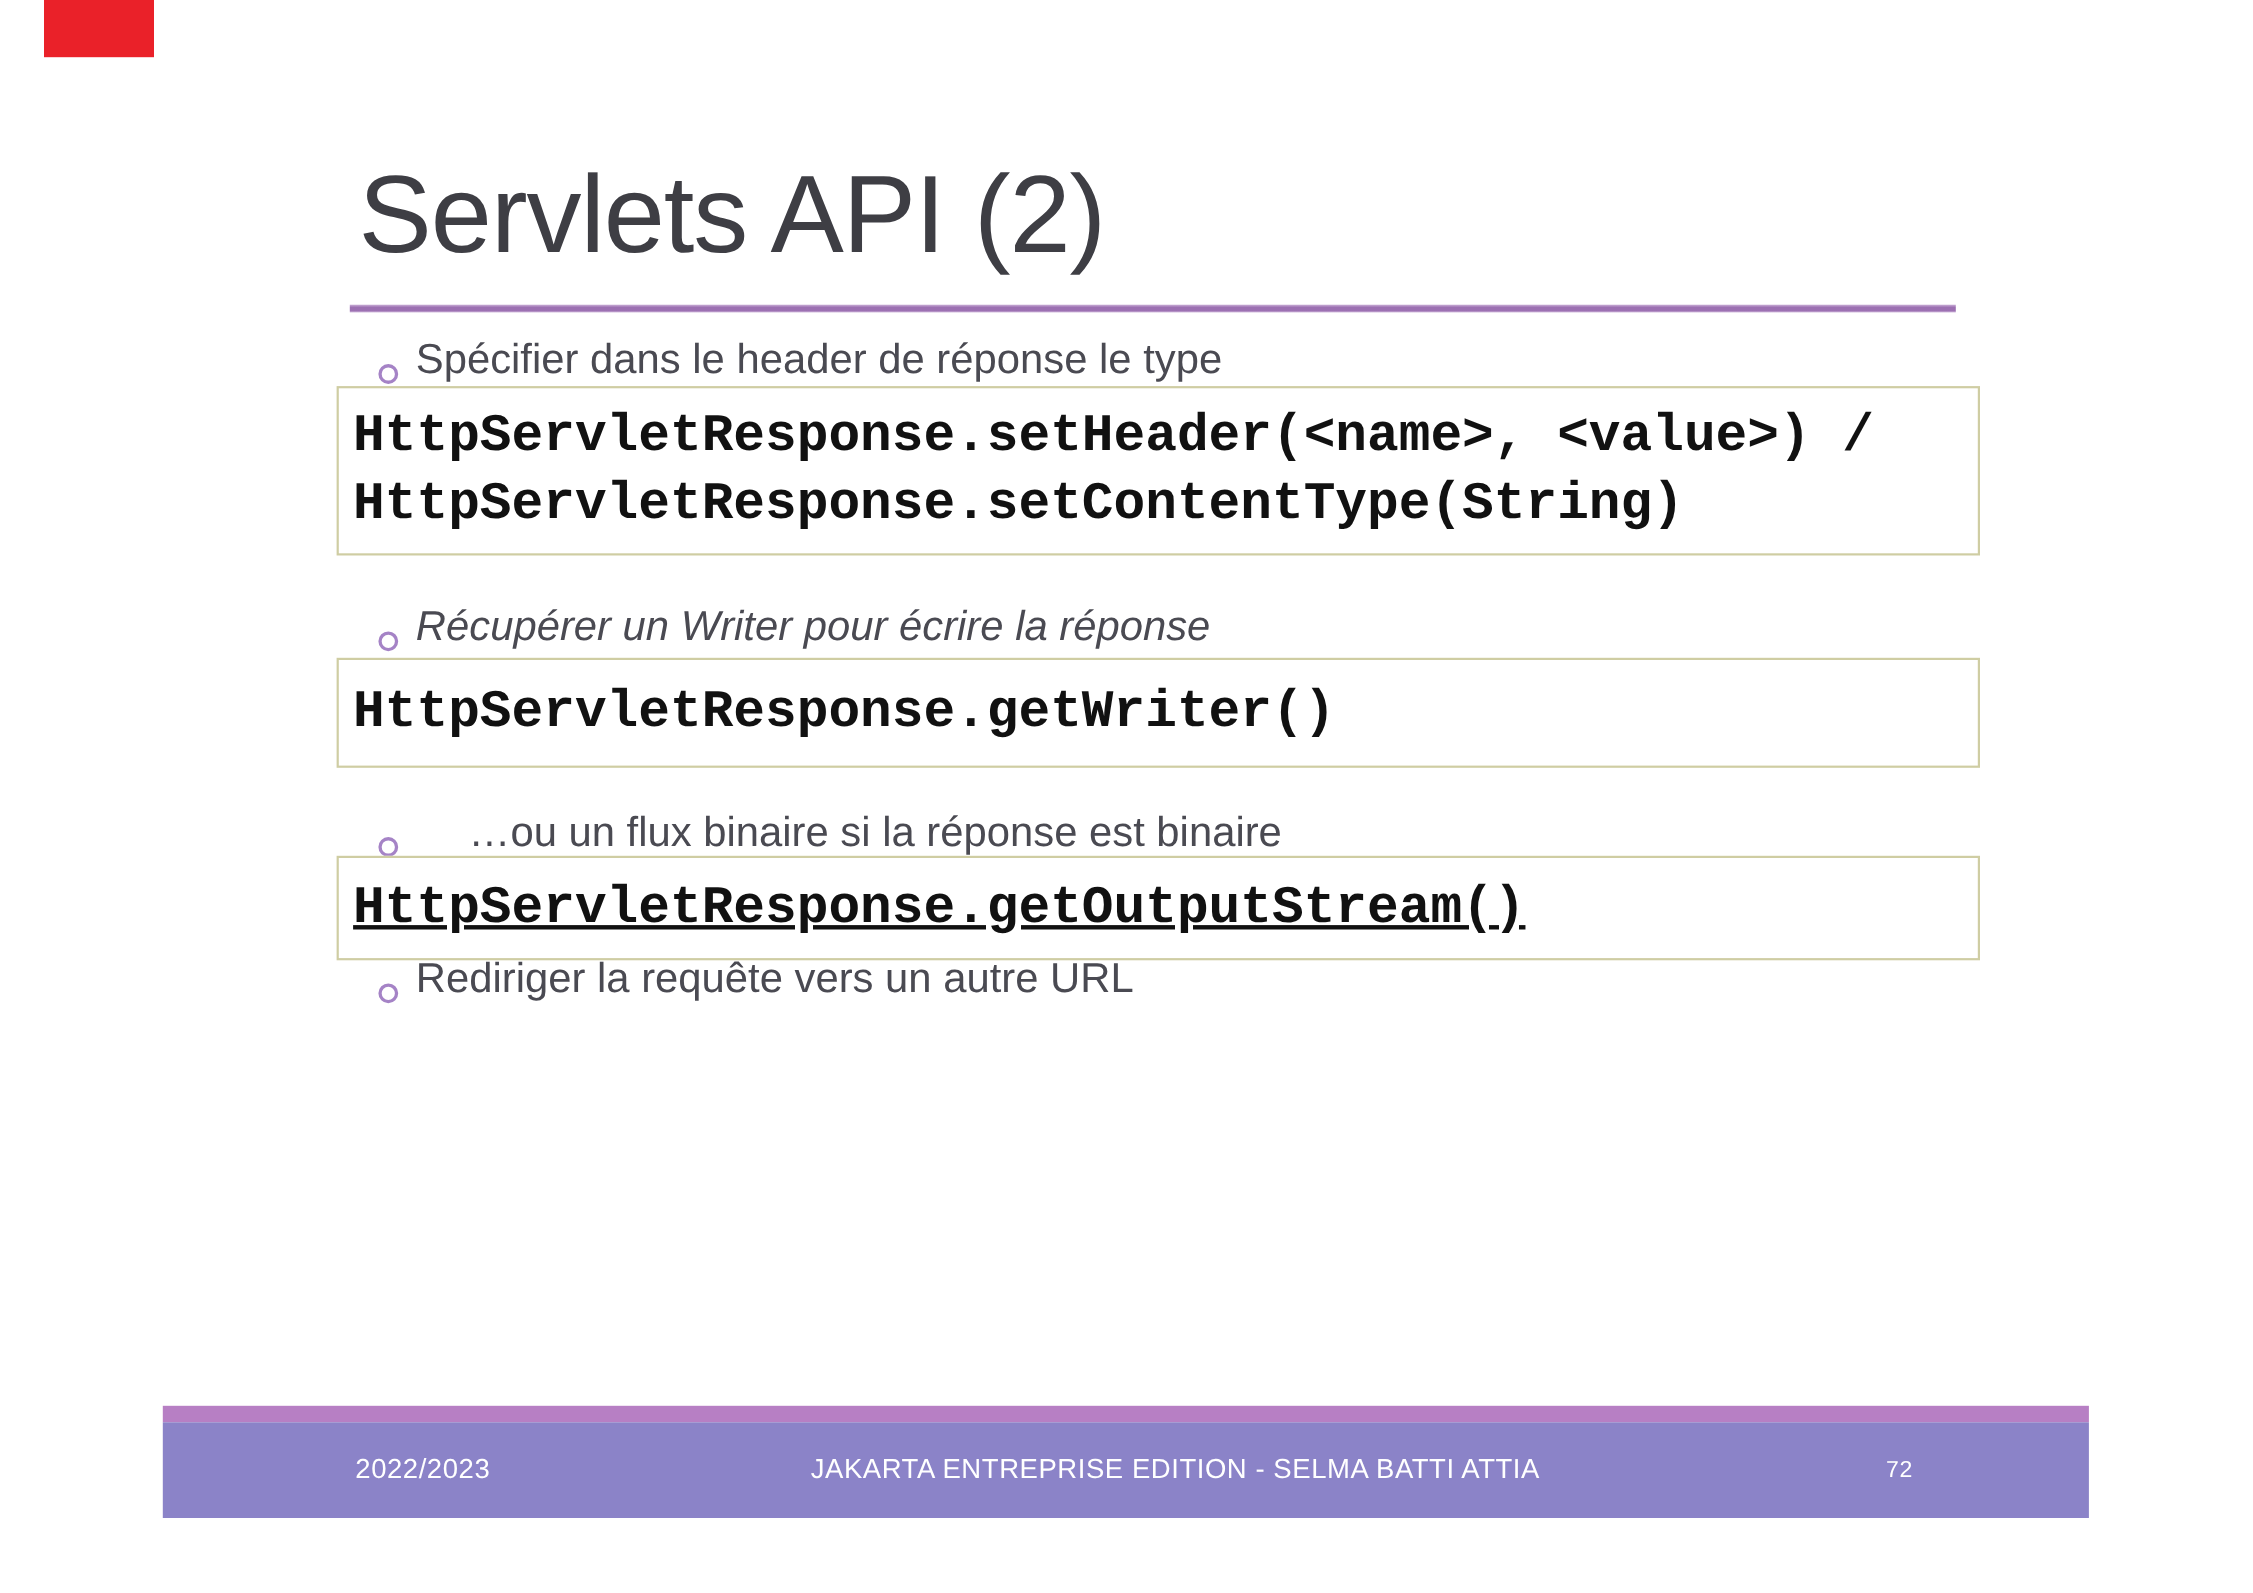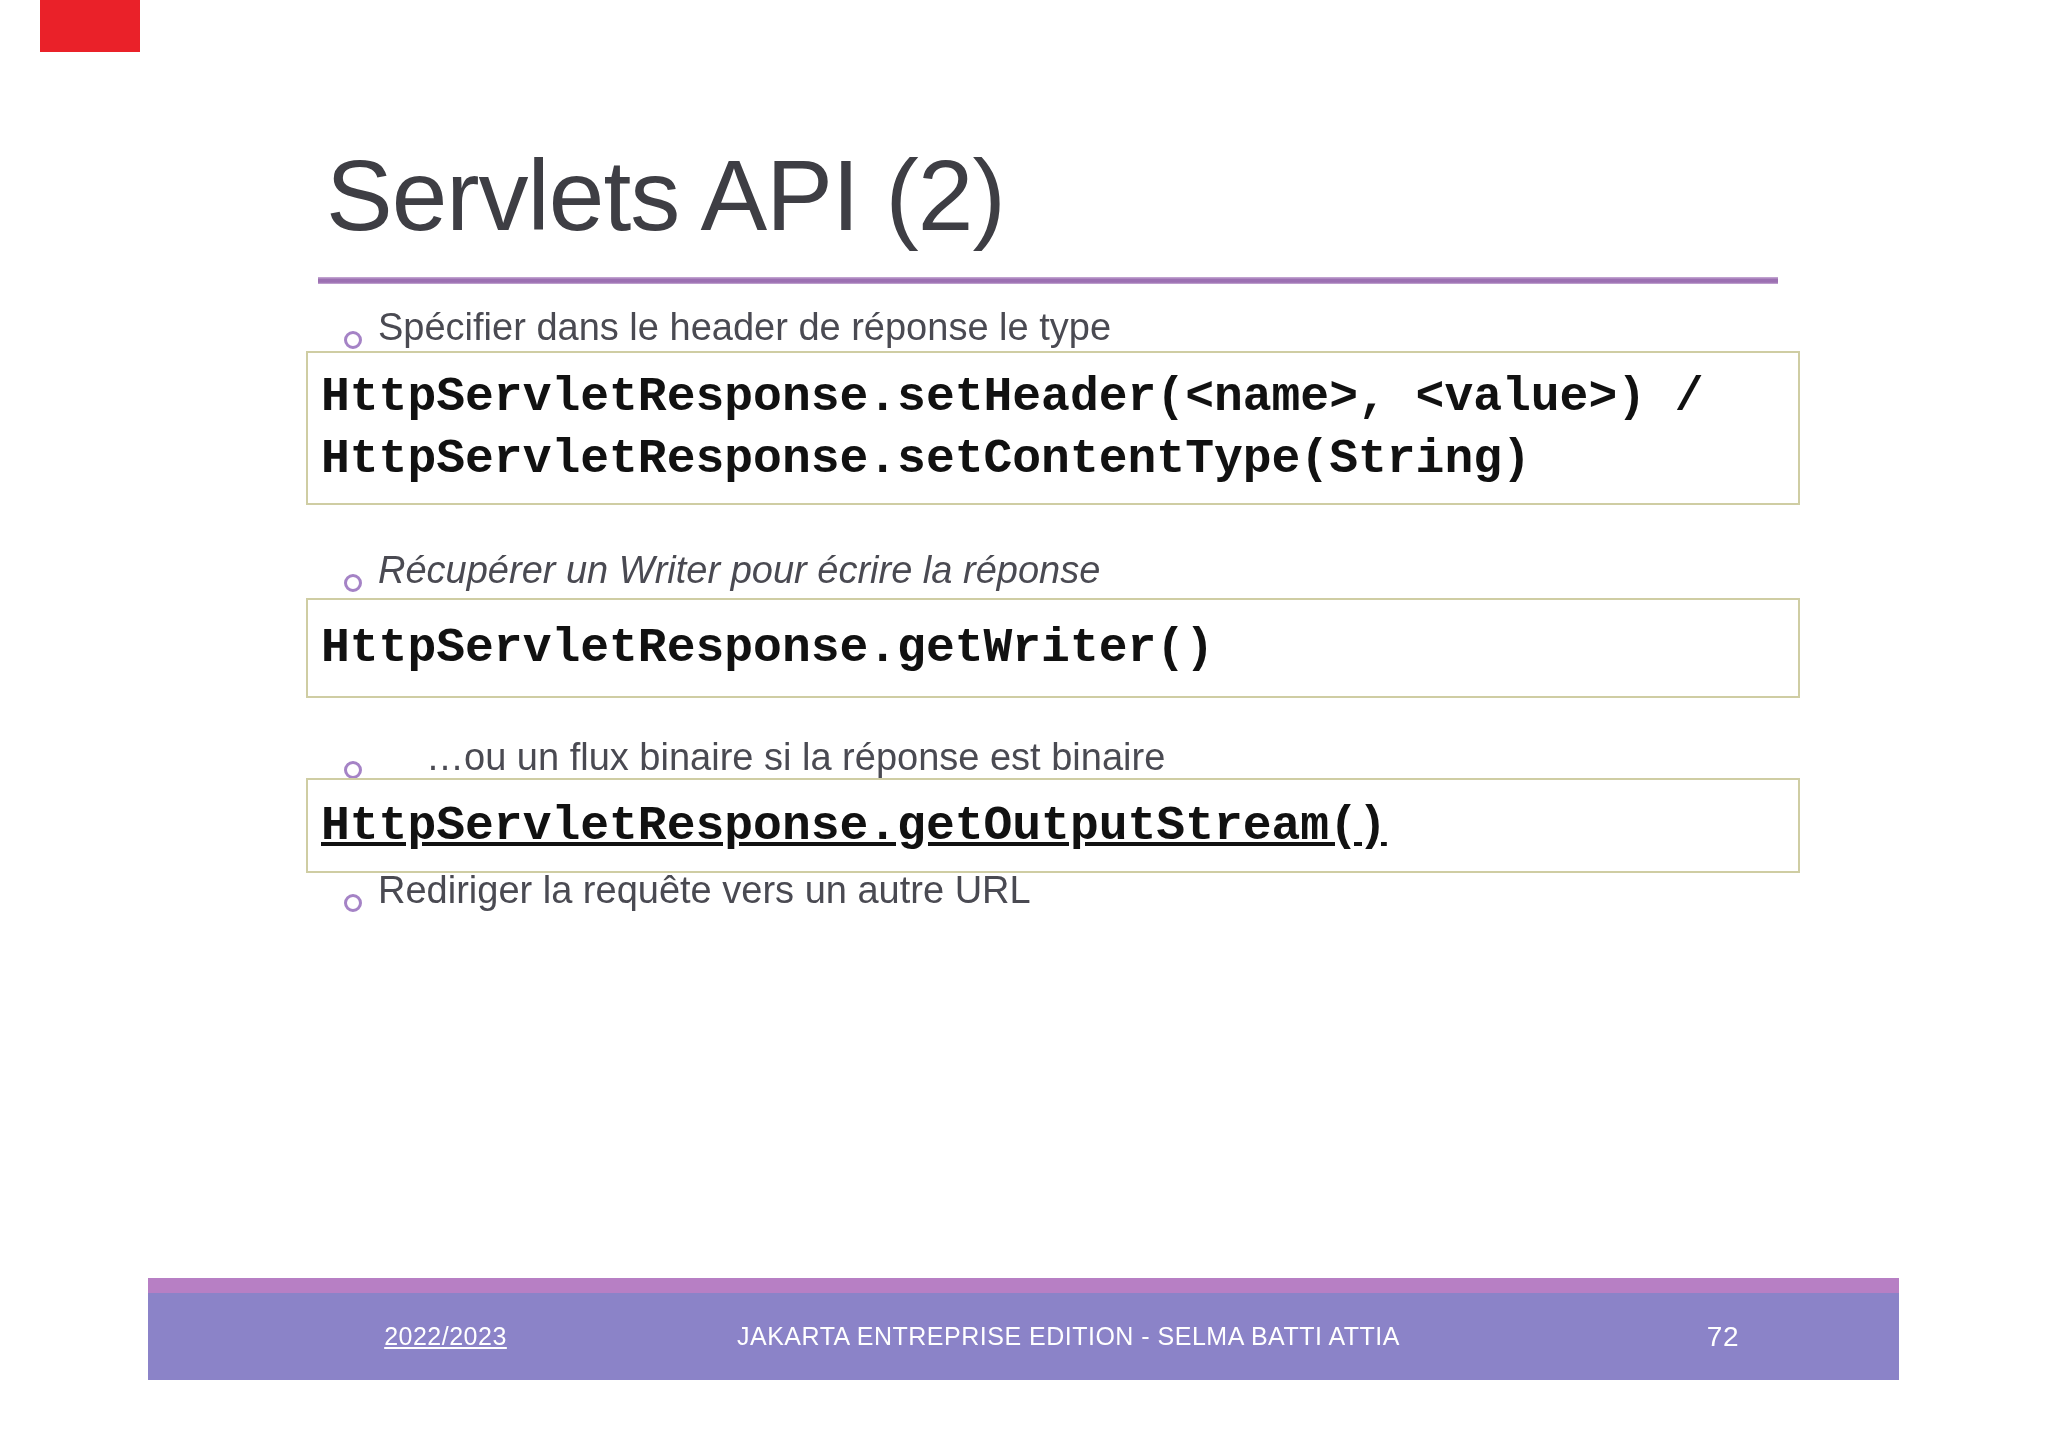--- a/index.html
+++ b/index.html
@@ -57,23 +57,23 @@
   .footer-strip{
     position:absolute;left:148px;top:1278px;width:1751px;height:15px;
     background:#b77fc4;
   }
   .footer-bar{
     position:absolute;left:148px;top:1293px;width:1751px;height:87px;
     background:#8b83c8;
     display:flex;align-items:center;
     color:#ffffff;font-size:25px;letter-spacing:0.5px;
   }
-  .footer-left{flex:0 0 420px;text-align:center;padding-left:175px;box-sizing:border-box;text-decoration:underline;}
+  .footer-left{flex:0 0 420px;text-align:left;padding-left:175px;box-sizing:border-box;}
   .footer-center{flex:1 1 auto;text-align:center;}
-  .footer-right{flex:0 0 330px;text-align:right;padding-right:160px;box-sizing:border-box;font-size:28px;}
+  .footer-right{flex:0 0 330px;text-align:right;padding-right:160px;box-sizing:border-box;font-size:21px;}
 </style>
 </head>
 <body>
 
 <div class="slide">
 
   <div class="red-marker"></div>
 
   <h1 class="slide-title">Servlets API (2)</h1>
   <div class="title-rule"></div>

